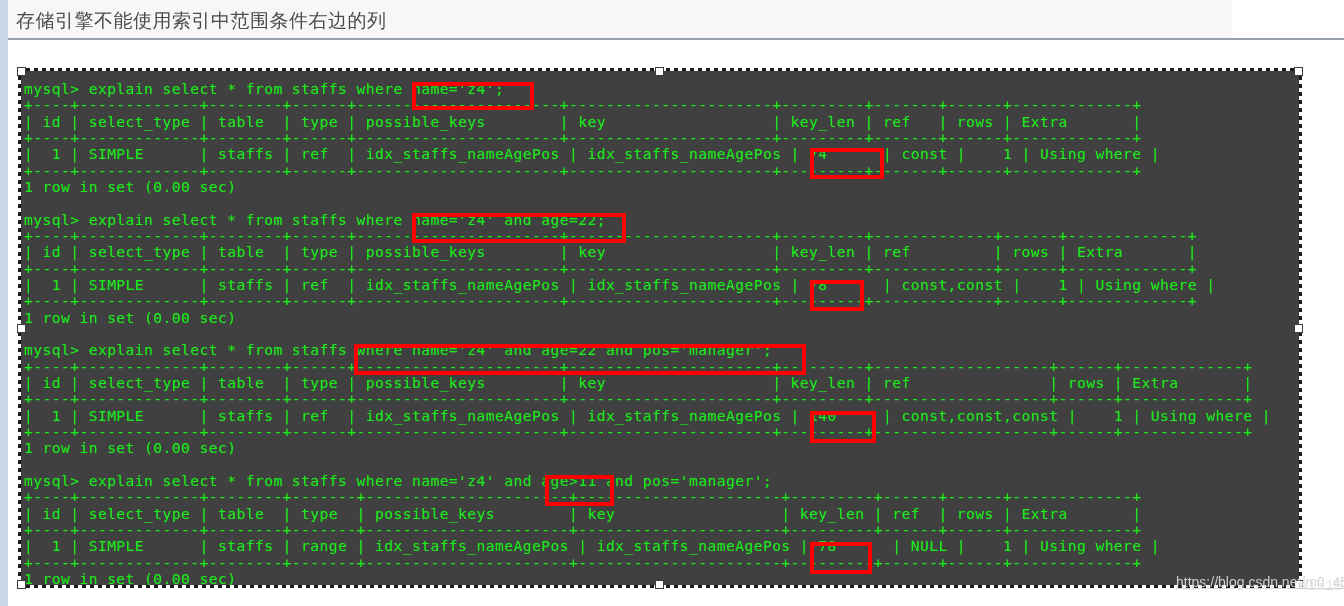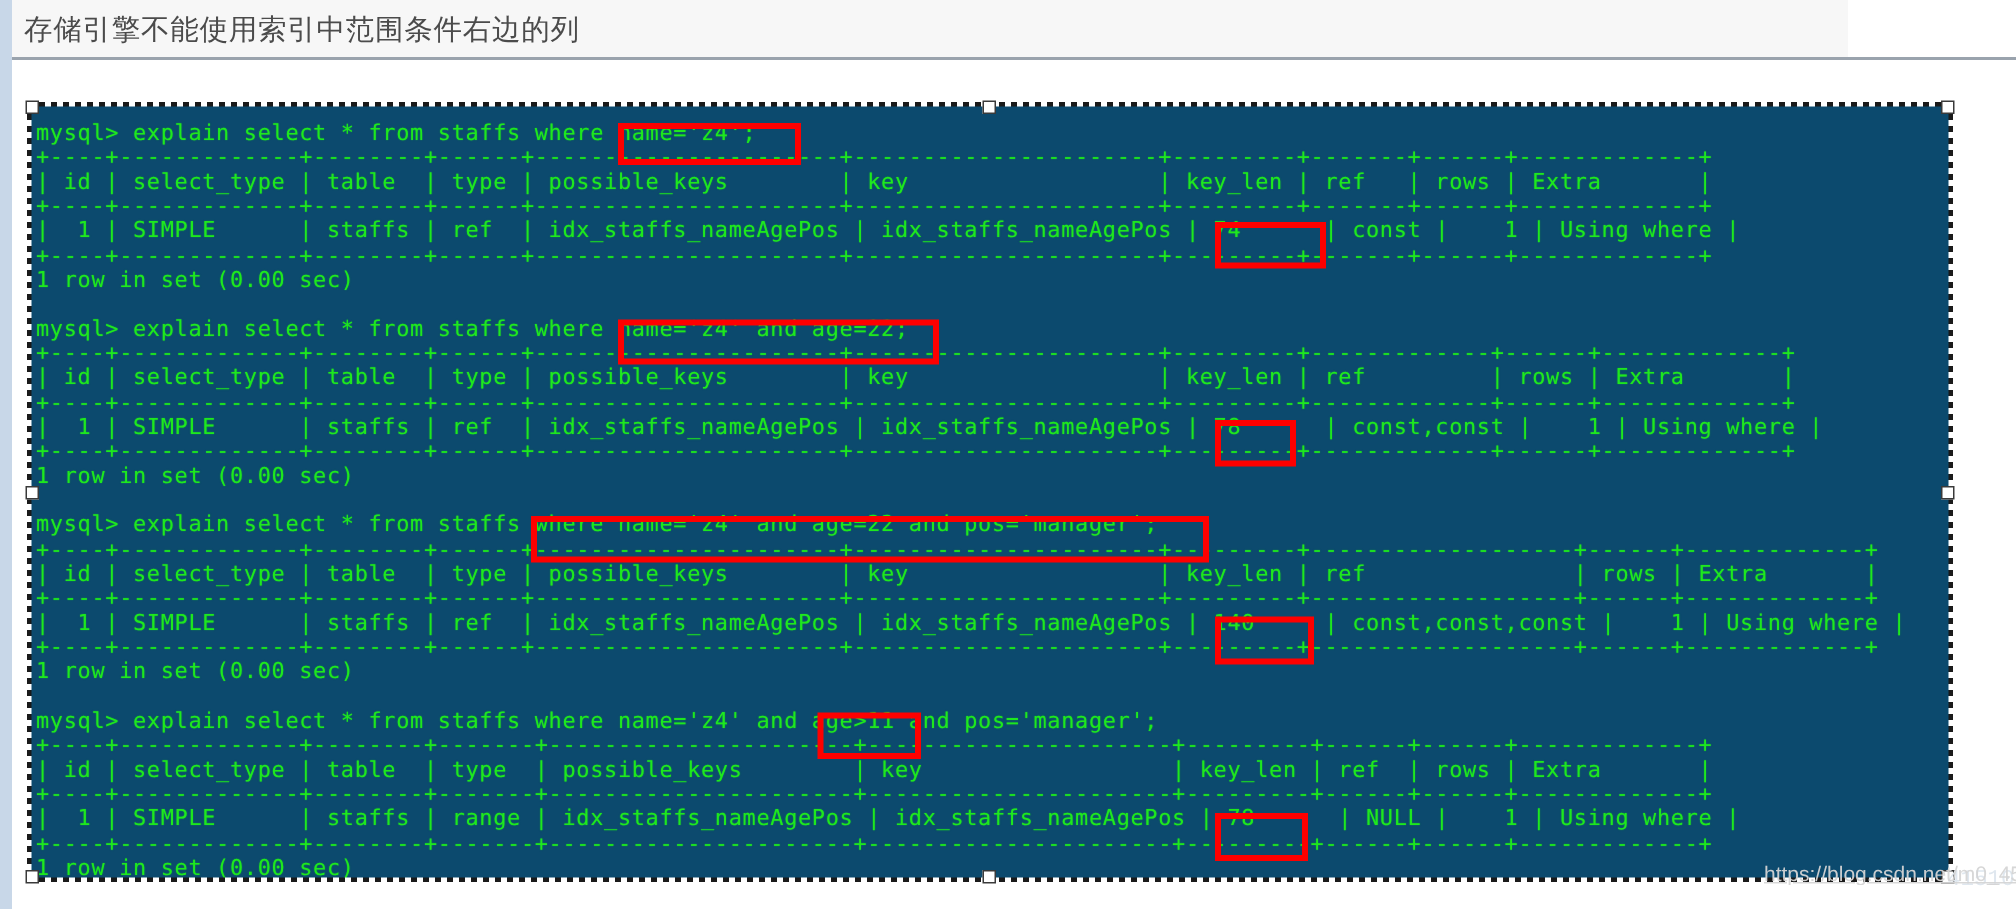--- a/index.html
+++ b/index.html
@@ -75,21 +75,21 @@
     width: 1284px;
     height: 520px;
   }
 
   #terminal {
     position: absolute;
     left: 2px;
     top: 2px;
     width: 1280px;
     height: 516px;
-    background: #0c4a6e;
+    background: #404040;
     overflow: hidden;
   }
 
   
   .ants {
     position: absolute;
     background-image: repeating-linear-gradient(
         90deg, #1a1a1a 0px, #1a1a1a 4px, #ffffff 4px, #ffffff 8px);
   }
   .ants.vert {

